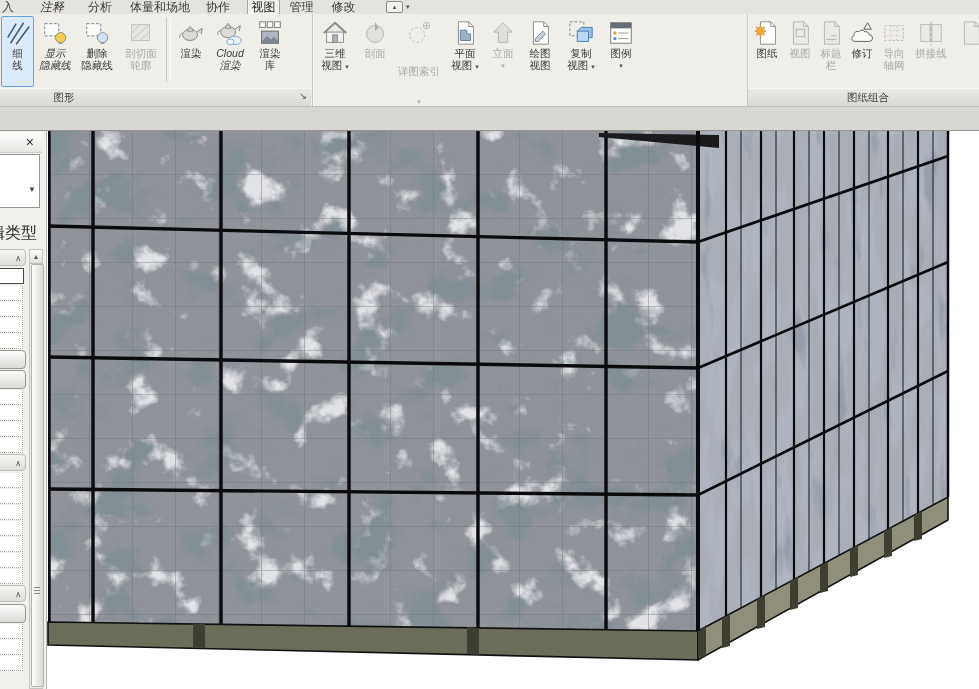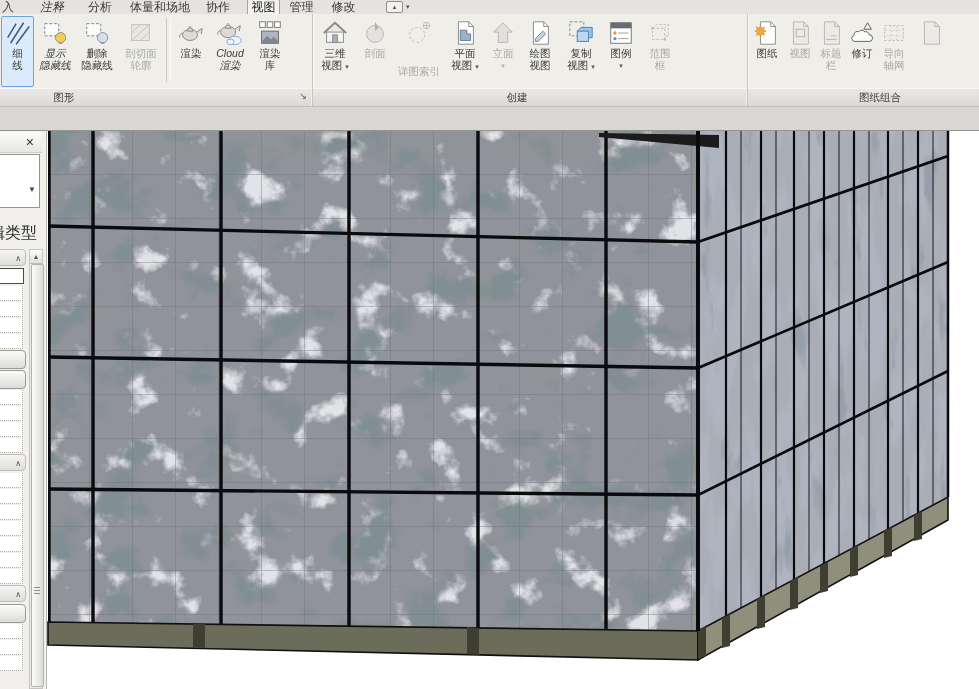--- a/index.html
+++ b/index.html
@@ -271,35 +271,20 @@
               <rect x="4" y="4" width="22" height="22" fill="#fff" stroke="#76756f"></rect>
               <rect x="4" y="4" width="22" height="6" fill="#646c78"></rect>
               <circle cx="8.5" cy="15" r="1.8" fill="#e09a3c"></circle>
               <circle cx="8.5" cy="21" r="1.8" fill="#5b8fc9"></circle>
               <path d="M12 15h11M12 21h11" stroke="#9a9993"></path>
             </svg>
           </div>
           <div>图例</div>
           <div class="dd">▾</div>
         </div>
-        <div class="rbtn disabled" style="width: 40px;">
-          <div class="ric">
-            <svg viewBox="0 0 30 30" width="28" height="28">
-              <rect x="7" y="10" width="13" height="12" fill="none" stroke="#bcbab5" stroke-dasharray="2.5 2"></rect>
-              <path d="M7 10l4-4h13v12h-4M20 10l4-4M20 22l4-4" fill="none" stroke="#bcbab5" stroke-dasharray="2.5 2"></path>
-              <circle cx="7" cy="10" r="1.3" fill="#bcbab5"></circle>
-              <circle cx="20" cy="22" r="1.3" fill="#bcbab5"></circle>
-            </svg>
-          </div>
-          <div>范围</div>
-          <div>框</div>
-        </div>
-      </div>
-      <div class="rlabel">
-        <span class="lbl" style="left: 204px;">创建</span>
       </div>
     </div>
     <div class="gsep" style="left: 747px;"></div>
     <div class="rgroup" style="left: 748px; width: 235px;">
       <div class="rbtns">
         <div class="rbtn" style="width: 36px;">
           <div class="ric">
             <svg viewBox="0 0 30 30" width="28" height="28">
               <path d="M8 3h11l5 5v19H8z" fill="#fff" stroke="#8a8984"></path>
               <path d="M19 3v5h5" fill="none" stroke="#8a8984"></path>
@@ -344,28 +329,38 @@
               <rect x="5" y="7" width="20" height="16" fill="none" stroke="#bcbab5" stroke-dasharray="2.5 2"></rect>
               <path d="M12 7v16M18 7v16M5 12h20M5 18h20" stroke="#d0cec9" stroke-dasharray="2.5 2" fill="none"></path>
             </svg>
           </div>
           <div>导向</div>
           <div>轴网</div>
         </div>
         <div class="rbtn disabled" style="width: 40px;">
           <div class="ric">
             <svg viewBox="0 0 30 30" width="28" height="28">
+              <rect x="4" y="6" width="10" height="18" fill="#eceae6" stroke="#bcbab5"></rect>
+              <rect x="16" y="6" width="10" height="18" fill="#eceae6" stroke="#bcbab5"></rect>
+              <path d="M15 3v25" stroke="#9e9d97" stroke-dasharray="4 2"></path>
+            </svg>
+          </div>
+          <div>拼接线</div>
+        </div>
+        <div class="rbtn disabled" style="width: 40px;">
+          <div class="ric">
+            <svg viewBox="0 0 30 30" width="28" height="28">
               <path d="M8 3h11l5 5v19H8z" fill="#eceae6" stroke="#b7b5b0"></path>
               <path d="M19 3v5h5" fill="none" stroke="#b7b5b0"></path>
             </svg>
           </div>
         </div>
       </div>
       <div class="rlabel">
-        <span class="lbl" style="left: 120px; margin-left: 12px;">图纸组合</span>
+        <span class="lbl" style="left: 120px;">图纸组合</span>
       </div>
     </div>
   </div>
 
 <div id="gapband"></div>
 
 <div id="workspace">
 
   <div id="propsPanel">
     <div class="pp-title">

